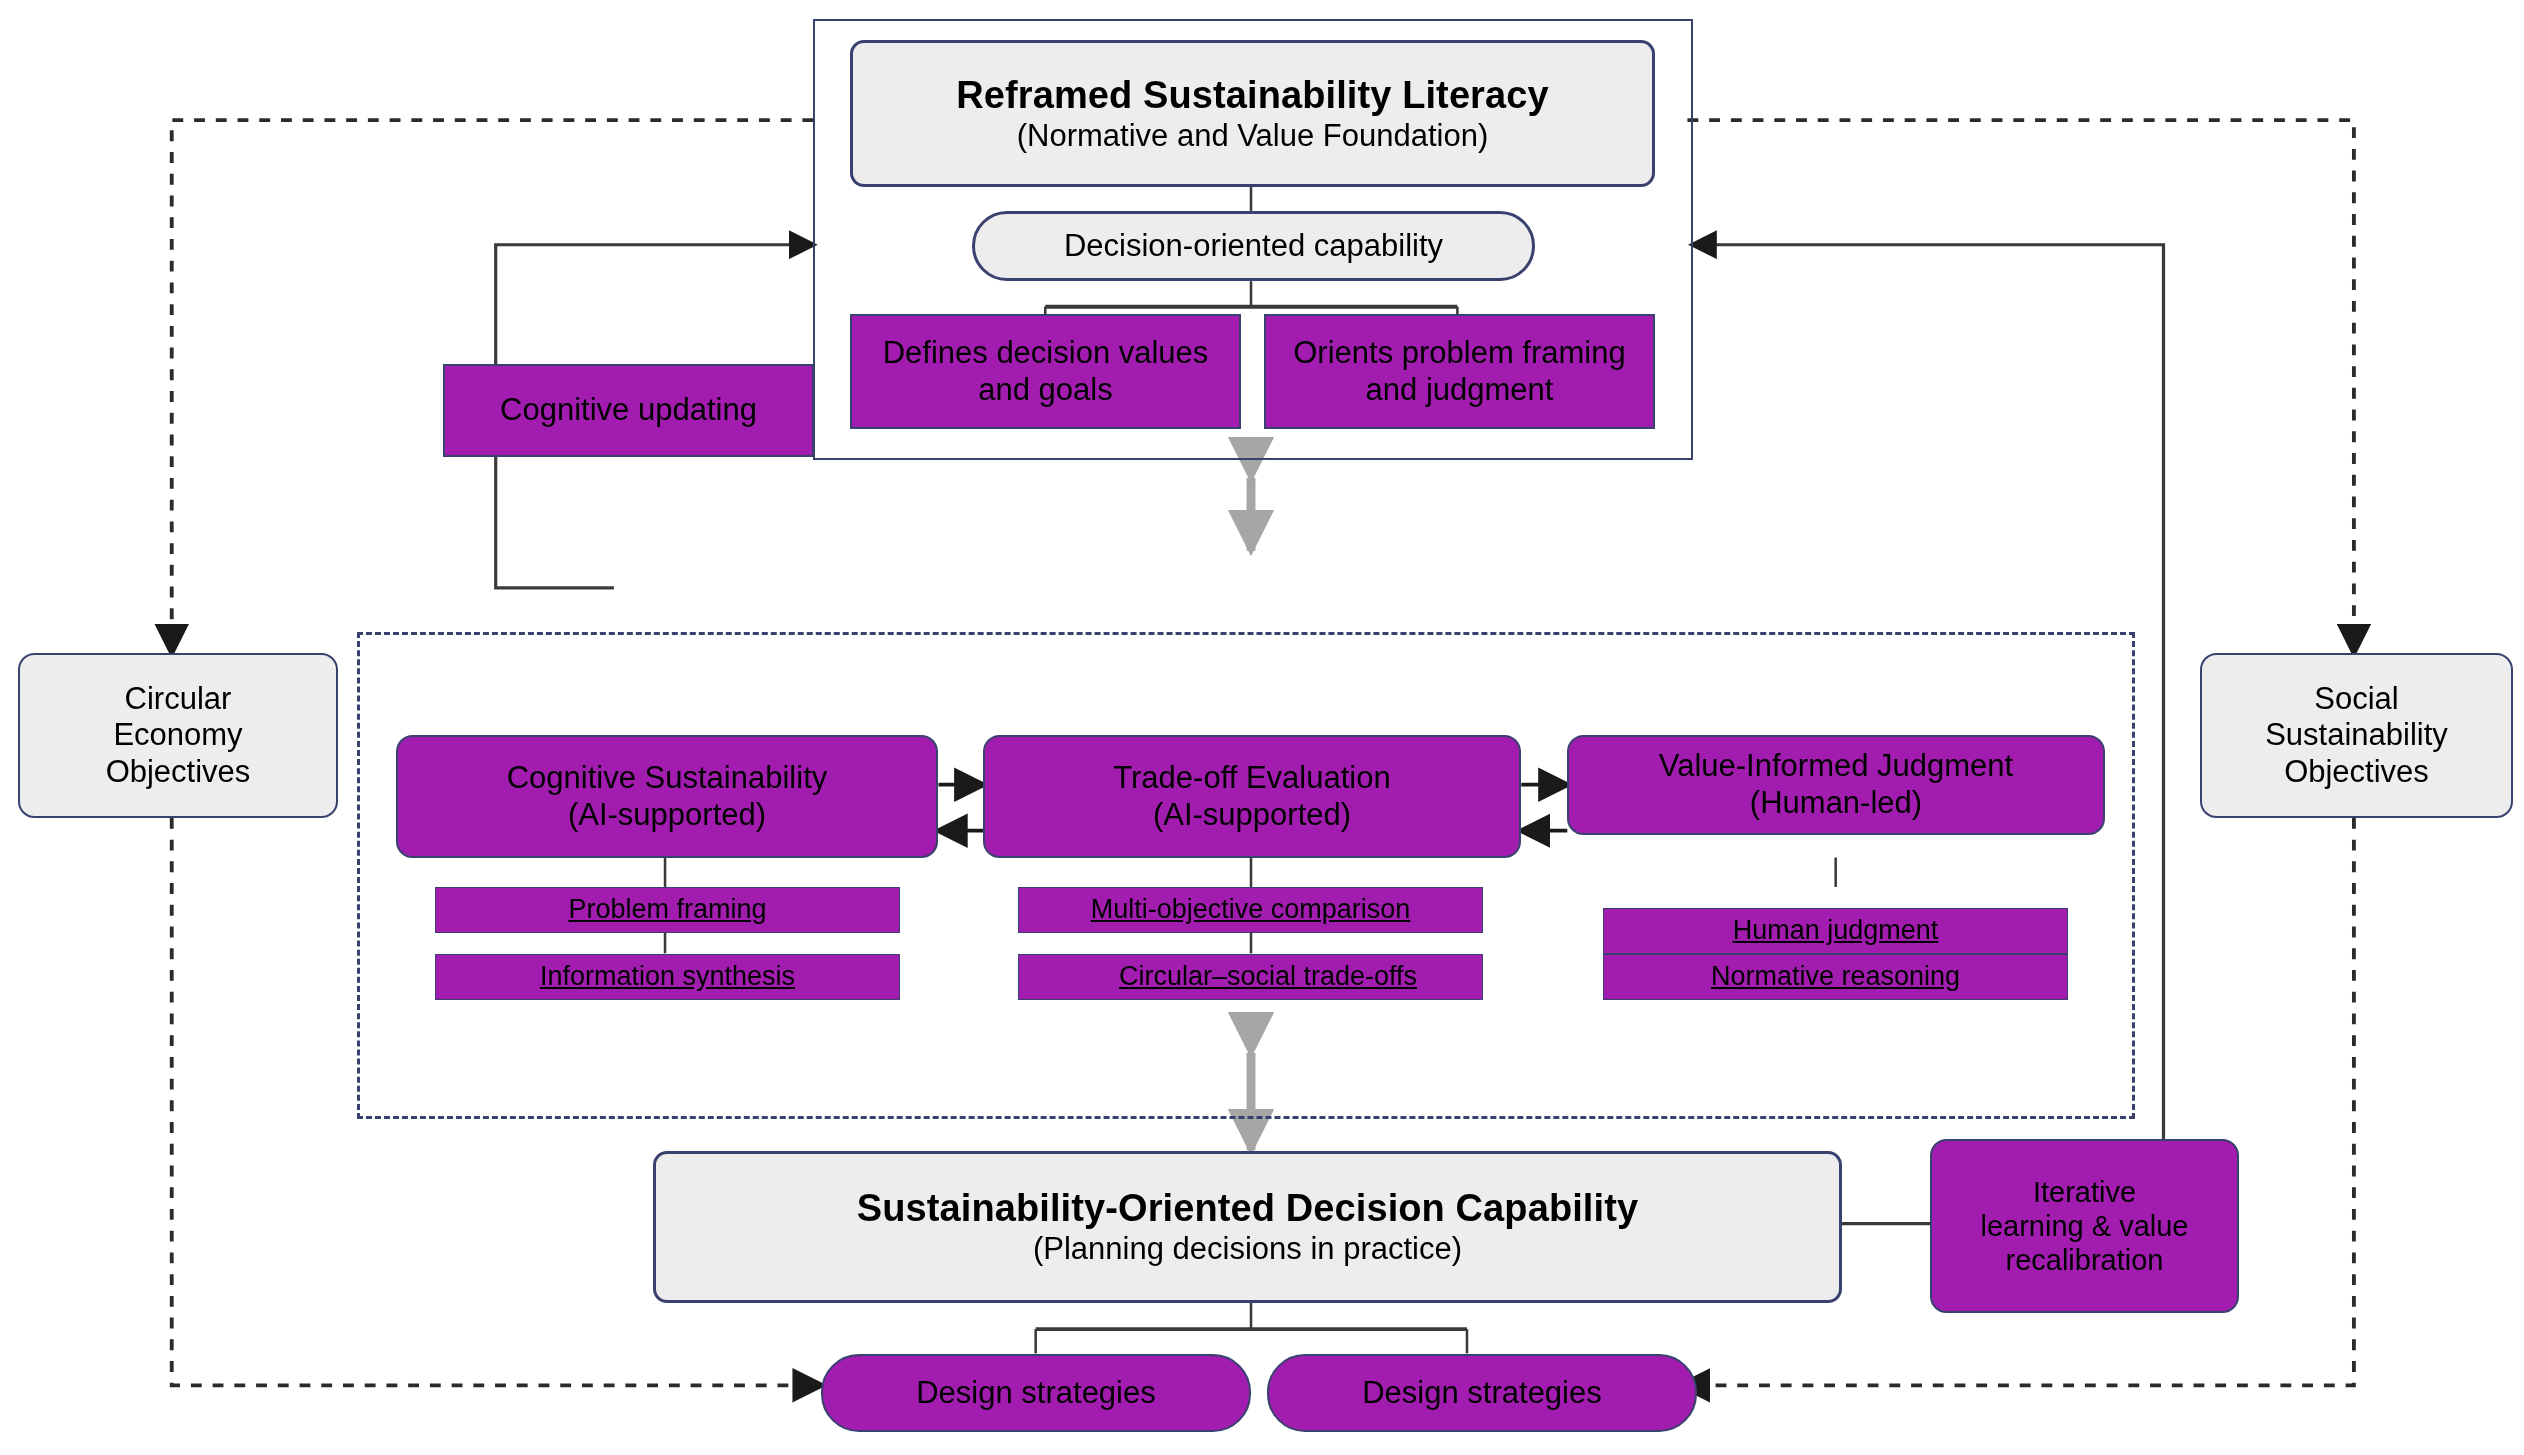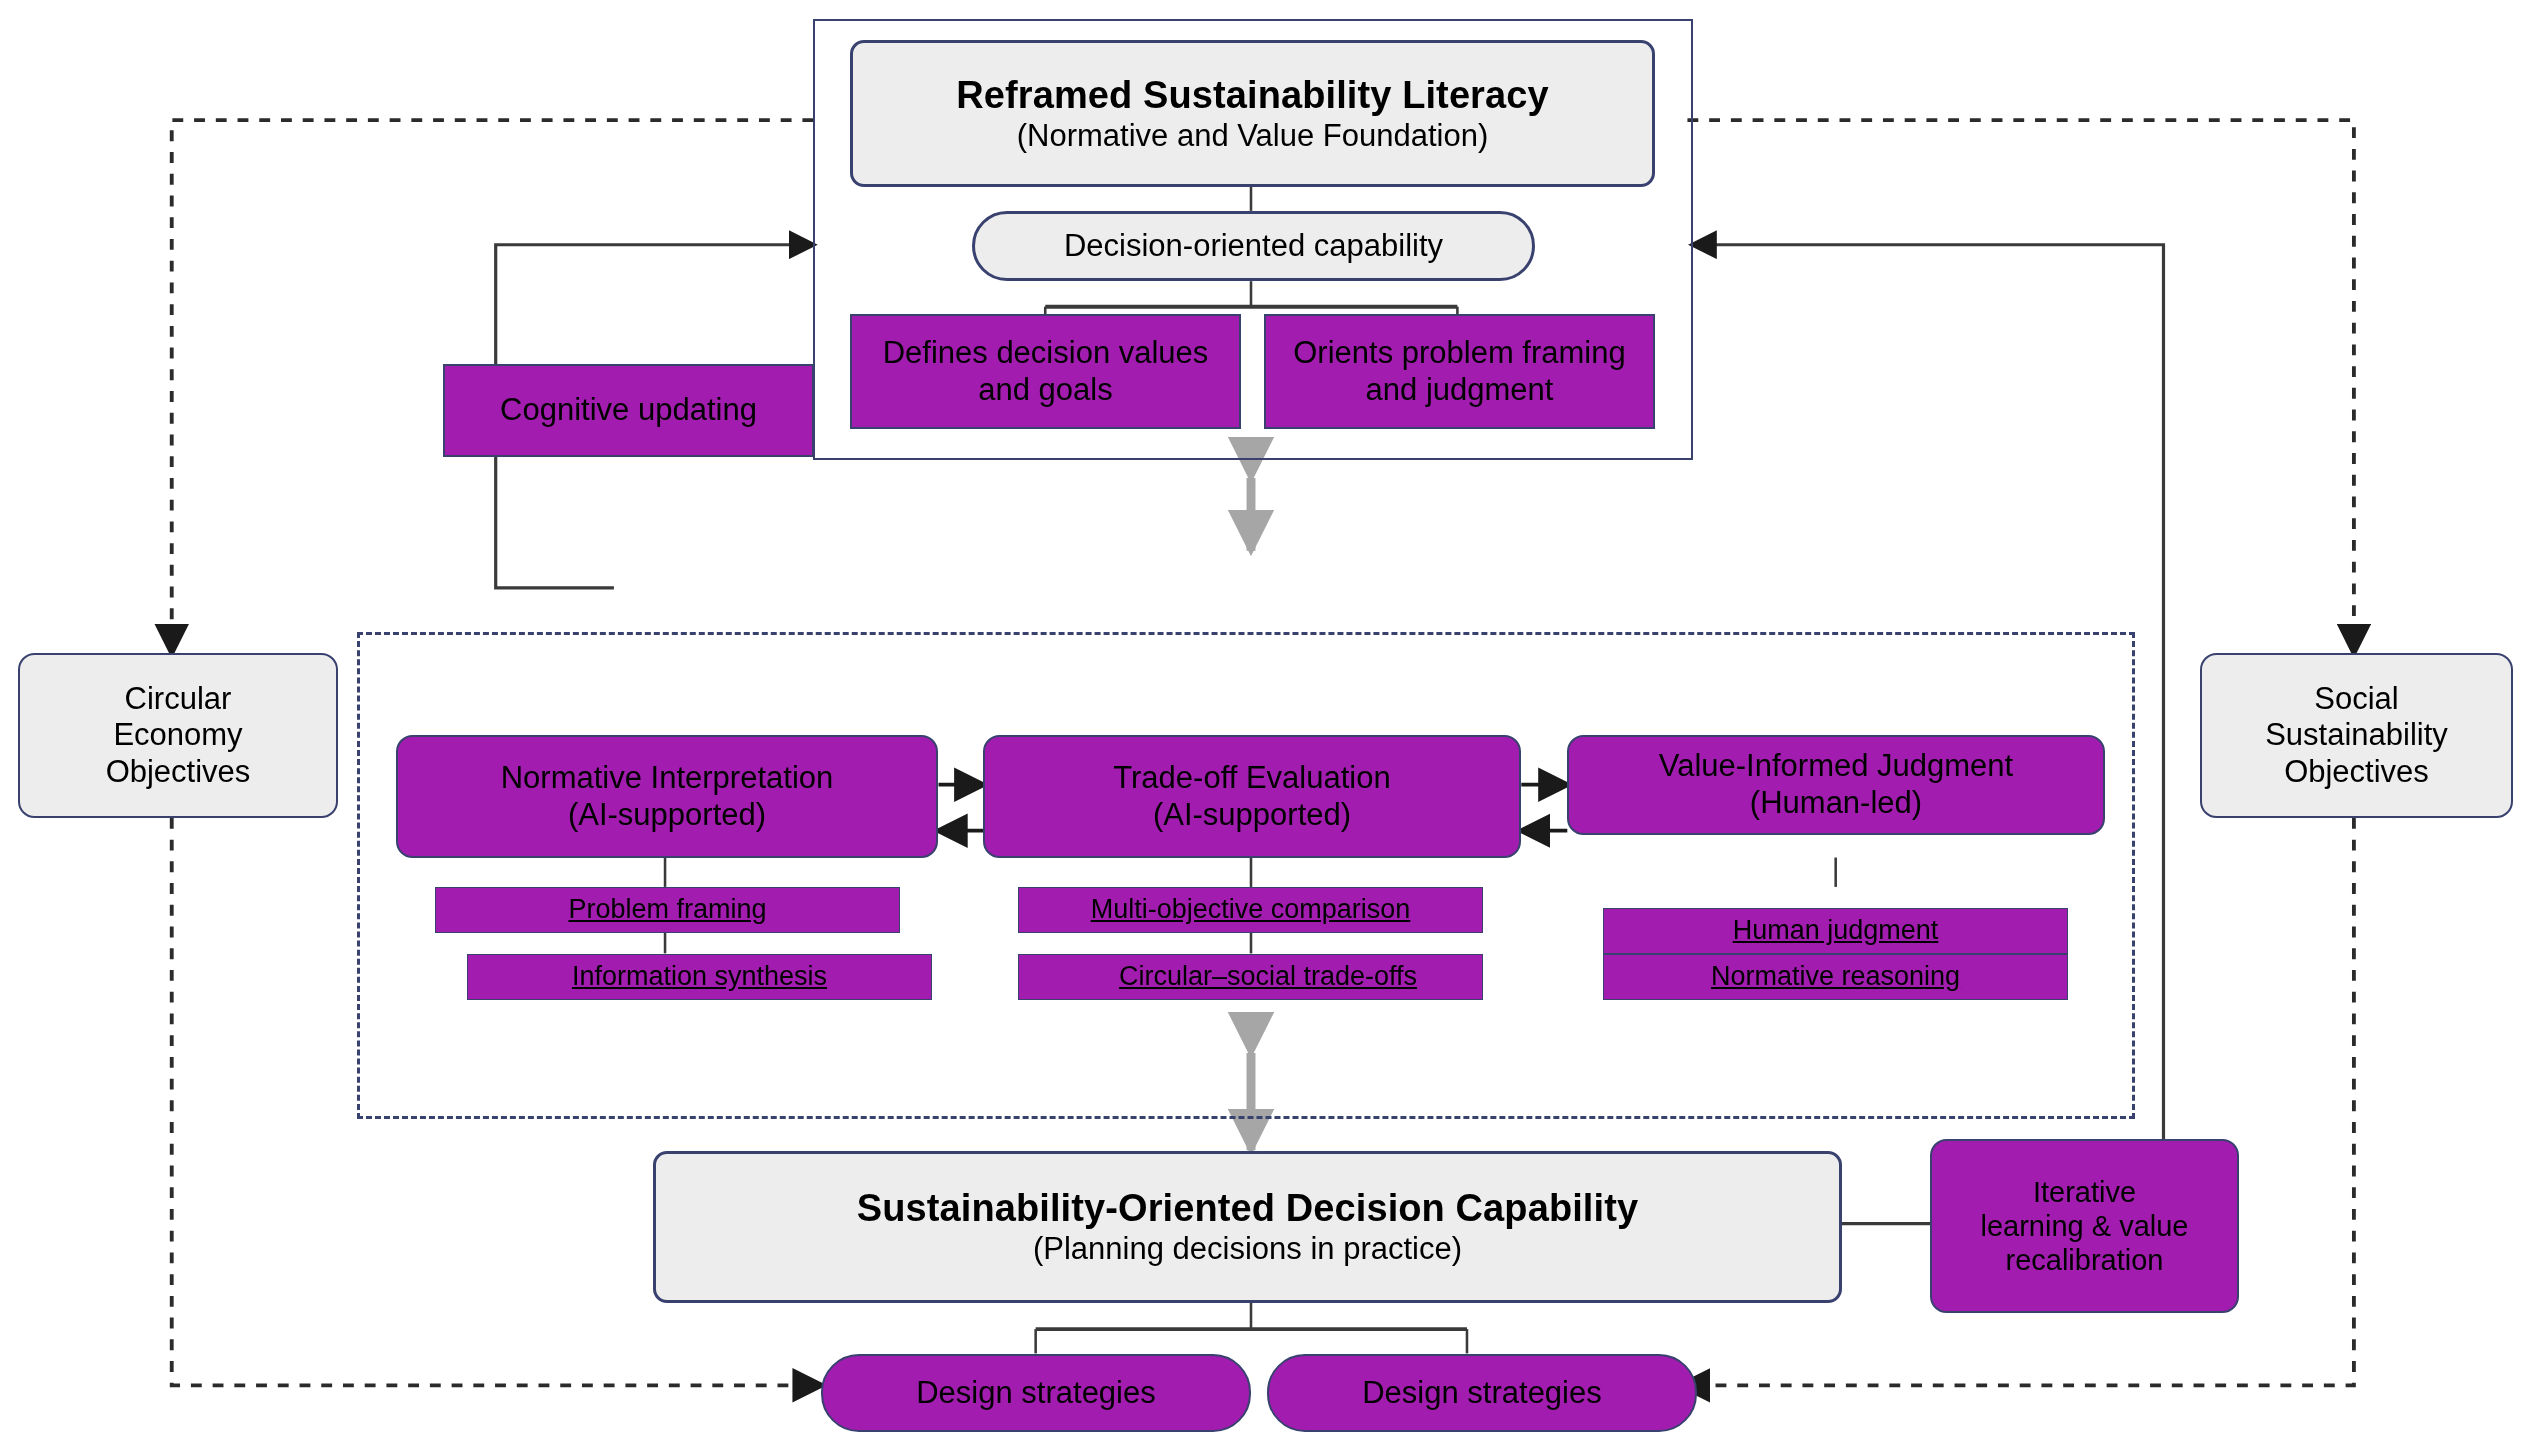--- a/index.html
+++ b/index.html
@@ -124,27 +124,27 @@
   <div class="node gray rnd" style="left:2200px;top:653px;width:313px;height:165px;">
     <div class="t-med">Social</div>
     <div class="t-med">Sustainability</div>
     <div class="t-med">Objectives</div>
   </div>
 
   <div class="dashframe" style="left:357px;top:632px;width:1778px;height:487px;"></div>
 
 
   <div class="node rnd" style="left:396px;top:735px;width:542px;height:123px;">
-    <div class="t-med">Normative Interpretation</div>
+    <div class="t-med">Cognitive Sustainability</div>
     <div class="t-med">(AI-supported)</div>
   </div>
   <div class="node thin" style="left:435px;top:887px;width:465px;height:46px;">
     <div class="t-small">Problem framing</div>
   </div>
-  <div class="node thin" style="left:435px;top:954px;width:465px;height:46px;margin-left:32px;">
+  <div class="node thin" style="left:435px;top:954px;width:465px;height:46px;">
     <div class="t-small">Information synthesis</div>
   </div>
 
   <div class="node rnd" style="left:983px;top:735px;width:538px;height:123px;">
     <div class="t-med">Trade-off Evaluation</div>
     <div class="t-med">(AI-supported)</div>
   </div>
   <div class="node thin" style="left:1018px;top:887px;width:465px;height:46px;">
     <div class="t-small">Multi-objective comparison</div>
   </div>

